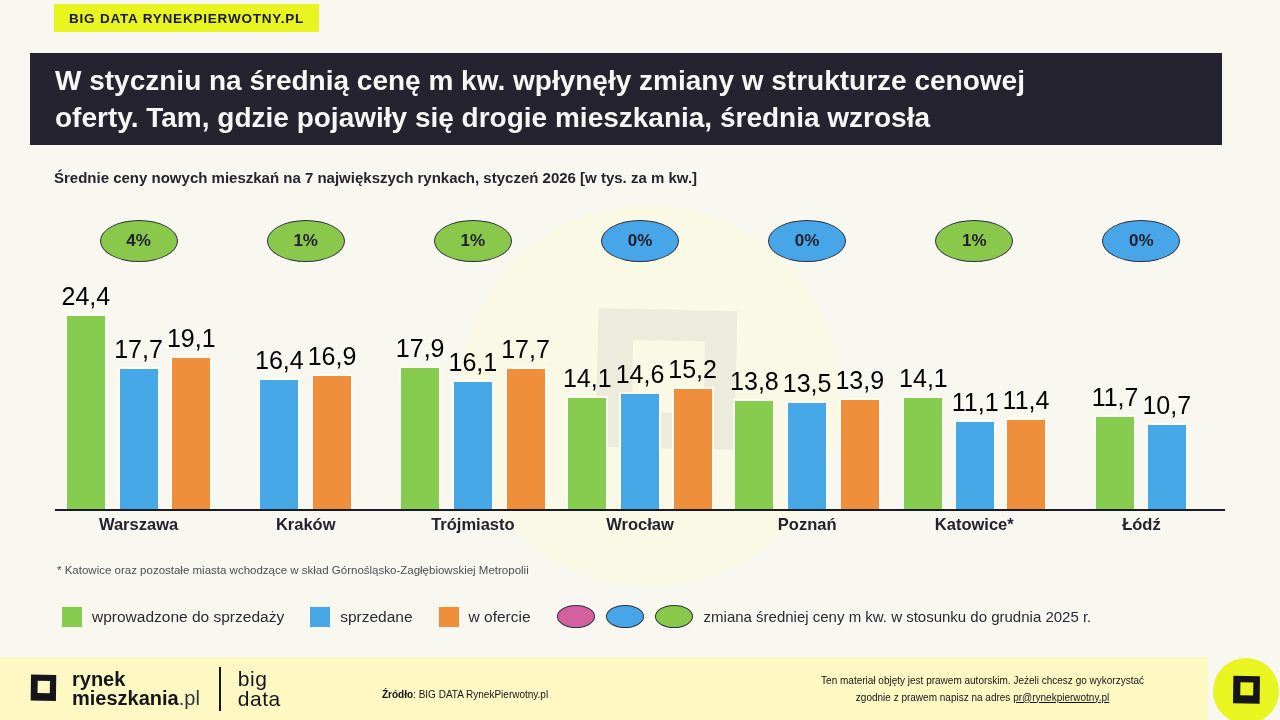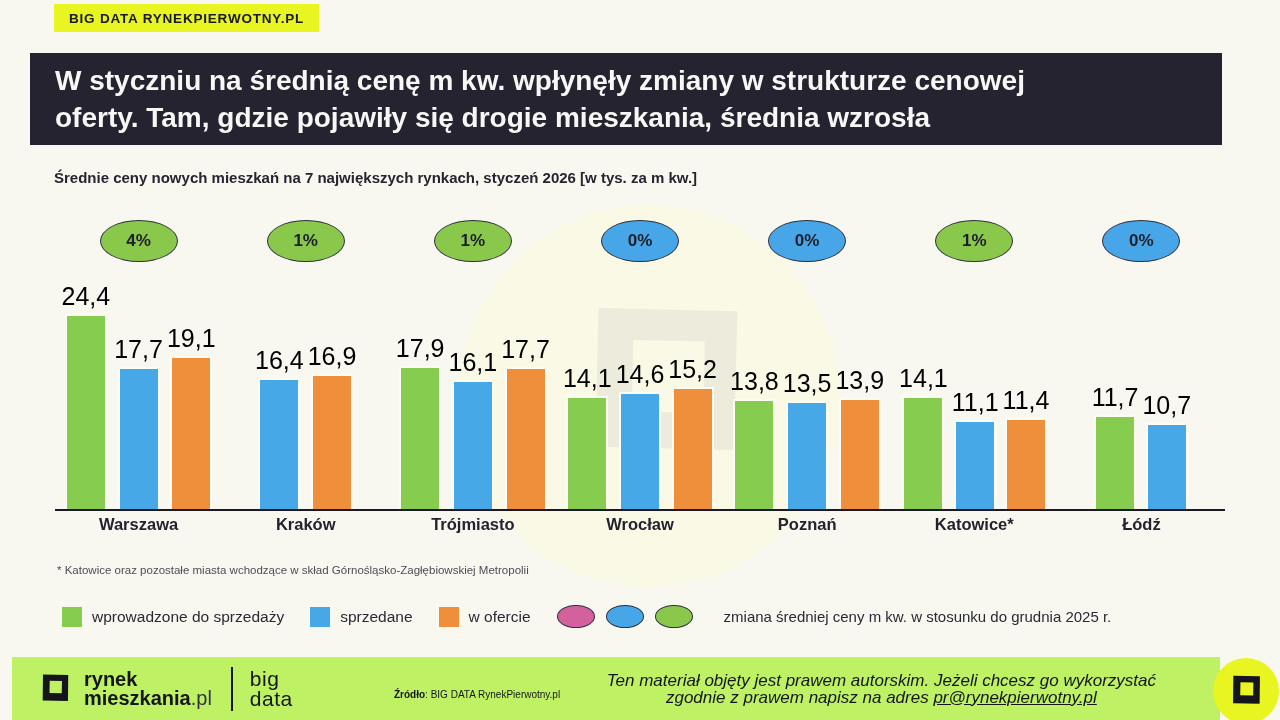--- a/index.html
+++ b/index.html
@@ -37,33 +37,33 @@
   .cities{position:absolute;left:55px;top:515px;width:1170px;display:flex;z-index:1}
   .city{flex:1;text-align:center;font-weight:700;font-size:16.5px;color:#23222E}
 
   .footnote{position:absolute;left:57px;top:564px;font-size:11.5px;color:#4E4D57;z-index:1}
 
   
   .legend{position:absolute;left:62px;top:605px;display:flex;align-items:center;z-index:1}
   .swatch{width:20px;height:20px;margin-right:10px}
   .legend-label{font-size:15.5px;color:#2A2A34;margin-right:26px;white-space:nowrap}
   .mini-oval{width:38px;height:23px;border:1.5px solid #2F2F3E;border-radius:50%;box-sizing:border-box;margin-right:11px}
-  .change-note{font-size:15px;color:#2A2A34;margin-left:20px;white-space:nowrap}
-
-  
-  .footer{position:absolute;left:12px;top:657px;width:1208px;height:63px;background:#bef264;z-index:2}
+  .change-note{font-size:15px;color:#2A2A34;margin-left:0;white-space:nowrap}
+
+  
+  .footer{position:absolute;left:0;top:657px;width:1208px;height:63px;background:#fef9c3;z-index:2}
   .logo{position:absolute;left:24px;top:50%;transform:translateY(-50%);display:flex;align-items:center}
   .logo-text{margin-left:10px;font-size:20px;line-height:19px;font-weight:700;color:#15151B}
   .logo-text .pl{font-weight:400;color:#33333B}
   .logo-sep{width:2px;height:44px;background:#15151B;margin:0 17px 0 19px}
   .bigdata{font-size:21px;line-height:20px;font-weight:400;color:#15151B;letter-spacing:.5px}
   .source{position:absolute;left:382px;top:0;height:74px;display:flex;align-items:center;font-size:10px;color:#15151B;white-space:nowrap}
   .source .b{font-weight:700}
-  .copyright{position:absolute;right:64px;top:50%;transform:translateY(-50%);font-style:italic;
-    font-size:17px;line-height:17px;color:#15151B;text-align:center;white-space:nowrap}
+  .copyright{position:absolute;right:64px;top:50%;transform:translateY(-50%);
+    font-size:10px;line-height:17px;color:#15151B;text-align:center;white-space:nowrap}
   .copyright a{color:#15151B}
   .corner-circle{position:absolute;left:1213px;top:658px;width:66px;height:66px;border-radius:50%;
     background:#E8F520;display:flex;align-items:center;justify-content:center;z-index:2}
 </style>
 </head>
 <body>
 
 <div class="stage">
 
   <div class="watermark-circle"></div>

